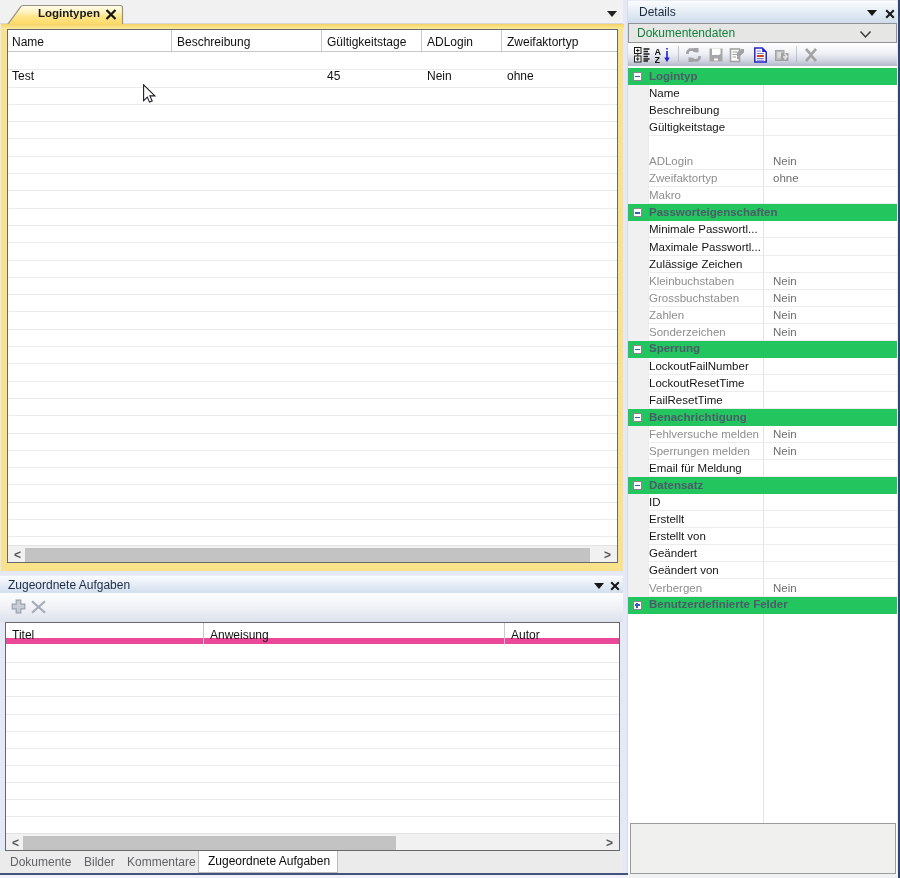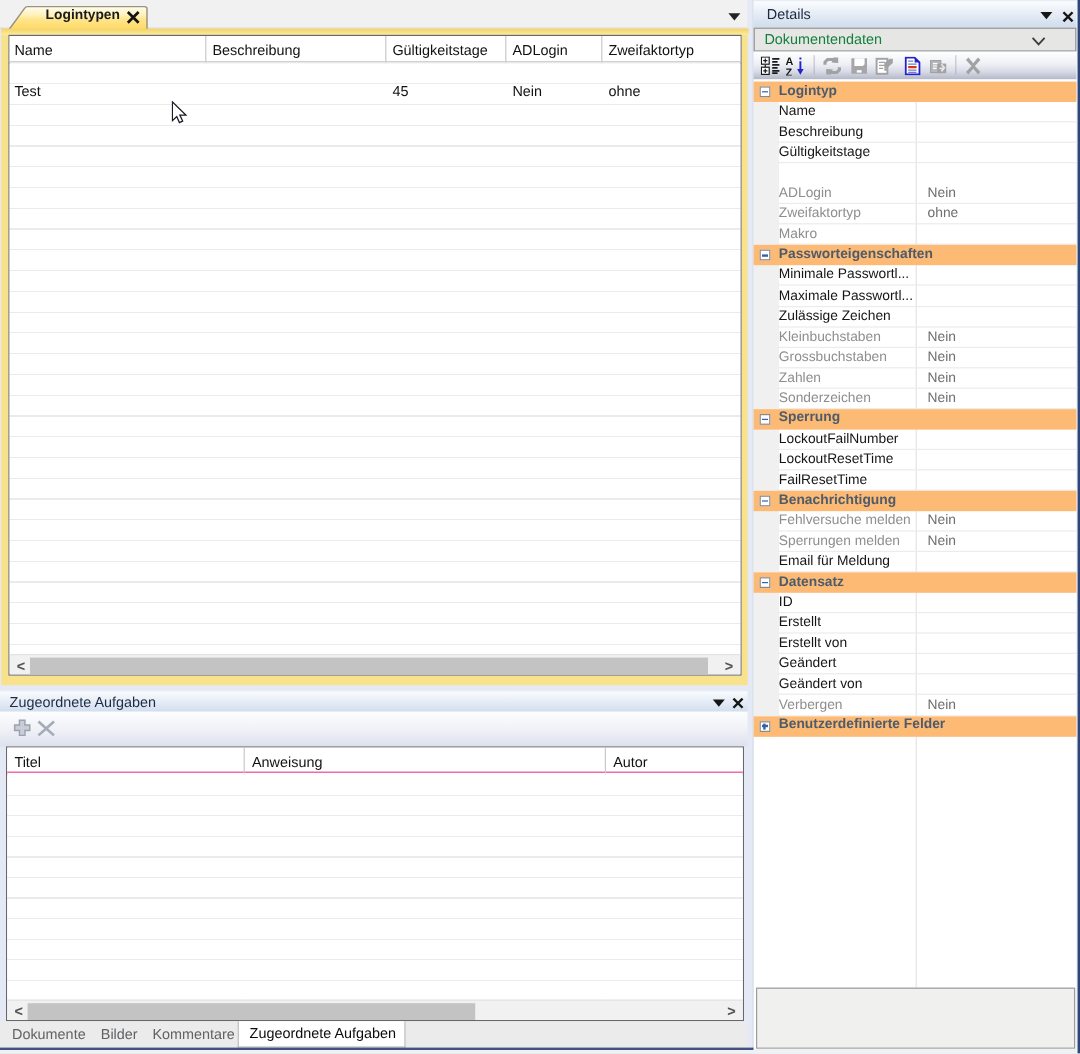--- a/index.html
+++ b/index.html
@@ -32,21 +32,21 @@
   
   .twhead { height:18px; background:linear-gradient(180deg,#fafcfe 0%,#e8eef7 45%,#d2deee 100%); border-top:1px solid #e7ecf5; }
   #rphead { height:23px; background:linear-gradient(180deg,#fbfdfe 0%,#e9eff7 40%,#cfdcec 100%); }
   .twtitle { position:absolute; left:8px; top:2px; font-size:12px; font-weight:normal; color:#1d2c44; }
   .twarr { position:absolute; width:0; height:0; border-left:5px solid transparent; border-right:5px solid transparent; border-top:6px solid #161616; }
 
   #bphead { left:0; top:575px; width:623px; }
   #bptool { left:0; top:593px; width:623px; height:29px; background:linear-gradient(180deg,#fdfdfe 0%,#f0f2f7 50%,#dde1ec 100%); }
 
   #grid2 { left:5px; top:622px; width:615px; height:229px; background:#fff; border:1.5px solid #68686a; }
-  #g2hdr { position:absolute; left:0; top:0; right:0; height:21px; border-bottom:1px solid #ec4899; background:#fff; }
+  #g2hdr { position:absolute; left:0; top:0; right:0; height:21px; border-bottom:6px solid #ec4899; background:#fff; }
   .g2ht { position:absolute; top:5px; font-size:12px; color:#111; }
   .g2v { position:absolute; top:21px; bottom:17px; width:1px; background:#ececec; }
   .g2vh { position:absolute; top:0; height:21px; width:1px; background:#c9c9c9; }
   #g2body { position:absolute; left:0; top:22.5px; right:0; bottom:17px;
     background:repeating-linear-gradient(180deg, #fff 0px, #fff 16.15px, #ebebeb 16.15px, #ebebeb 17.15px); }
 
   #bptabs { left:0; top:851px; width:623px; height:22px; background:#ebebec; }
   .btab { position:absolute; top:4px; font-size:12px; color:#606264; }
   #btab-active { position:absolute; left:198px; top:0px; width:140px; height:22px; background:#fff; border:1px solid #b9b9bc; border-top:none; }
   #btab-active span { position:absolute; left:9px; top:3px; font-size:12px; color:#0c0c0c; }
@@ -61,21 +61,21 @@
   #rpcombo { position:absolute; left:0; top:23px; width:269px; height:20px; background:#e6e6e4; border:1px solid #8f9296; }
   #rpcombo span { position:absolute; left:8px; top:2px; font-size:12px; color:#15803d; }
   #rptool { position:absolute; left:0; top:43px; width:269px; height:23px;
     background:linear-gradient(180deg,#ffffff 0%,#eef0f5 45%,#d8dbe6 72%,#b3b8c9 100%); }
   .tsep { position:absolute; top:3px; height:16px; width:1px; background:#9aa0ac; opacity:.55; }
 
   #pgrid { position:absolute; left:0; top:68px; width:269px; height:545.6px; }
   #pgutter { position:absolute; left:0; top:0; width:20px; height:100%; background:#f0f0f0; }
   .prow { position:absolute; left:0; width:269px; height:17.05px; }
   .prow:not(.pcat)::after { content:""; position:absolute; left:20px; right:0; bottom:0; height:1px; background:#ececec; }
-  .pcat { background:#fdba74; }
+  .pcat { background:#22c55e; }
   .pmbox { position:absolute; left:4.5px; top:4px; width:9px; height:9px; background:#fff; border:1px solid #898989; }
   .pmh { position:absolute; left:1px; top:2.75px; width:5px; height:1.5px; background:#3a5fa8; }
   .pmv { position:absolute; left:2.75px; top:1px; width:1.5px; height:5px; background:#3a5fa8; }
   .pcattxt { position:absolute; left:21px; top:1.5px; font-size:11.5px; font-weight:bold; color:#4d5b6b; }
   .plbl, .plbl-d { position:absolute; left:21px; top:2px; font-size:11.5px; color:#151515; }
   .plbl-d { color:#8e8e8e; }
   .pval { position:absolute; left:145px; top:2px; font-size:11.5px; color:#6e6e6e; }
   #pgv1 { position:absolute; left:20px; top:0; width:1px; height:100%; background:#ececec; }
   #pgv2 { position:absolute; left:135px; top:0; width:1px; height:100%; background:#e4e4e4; }
 

